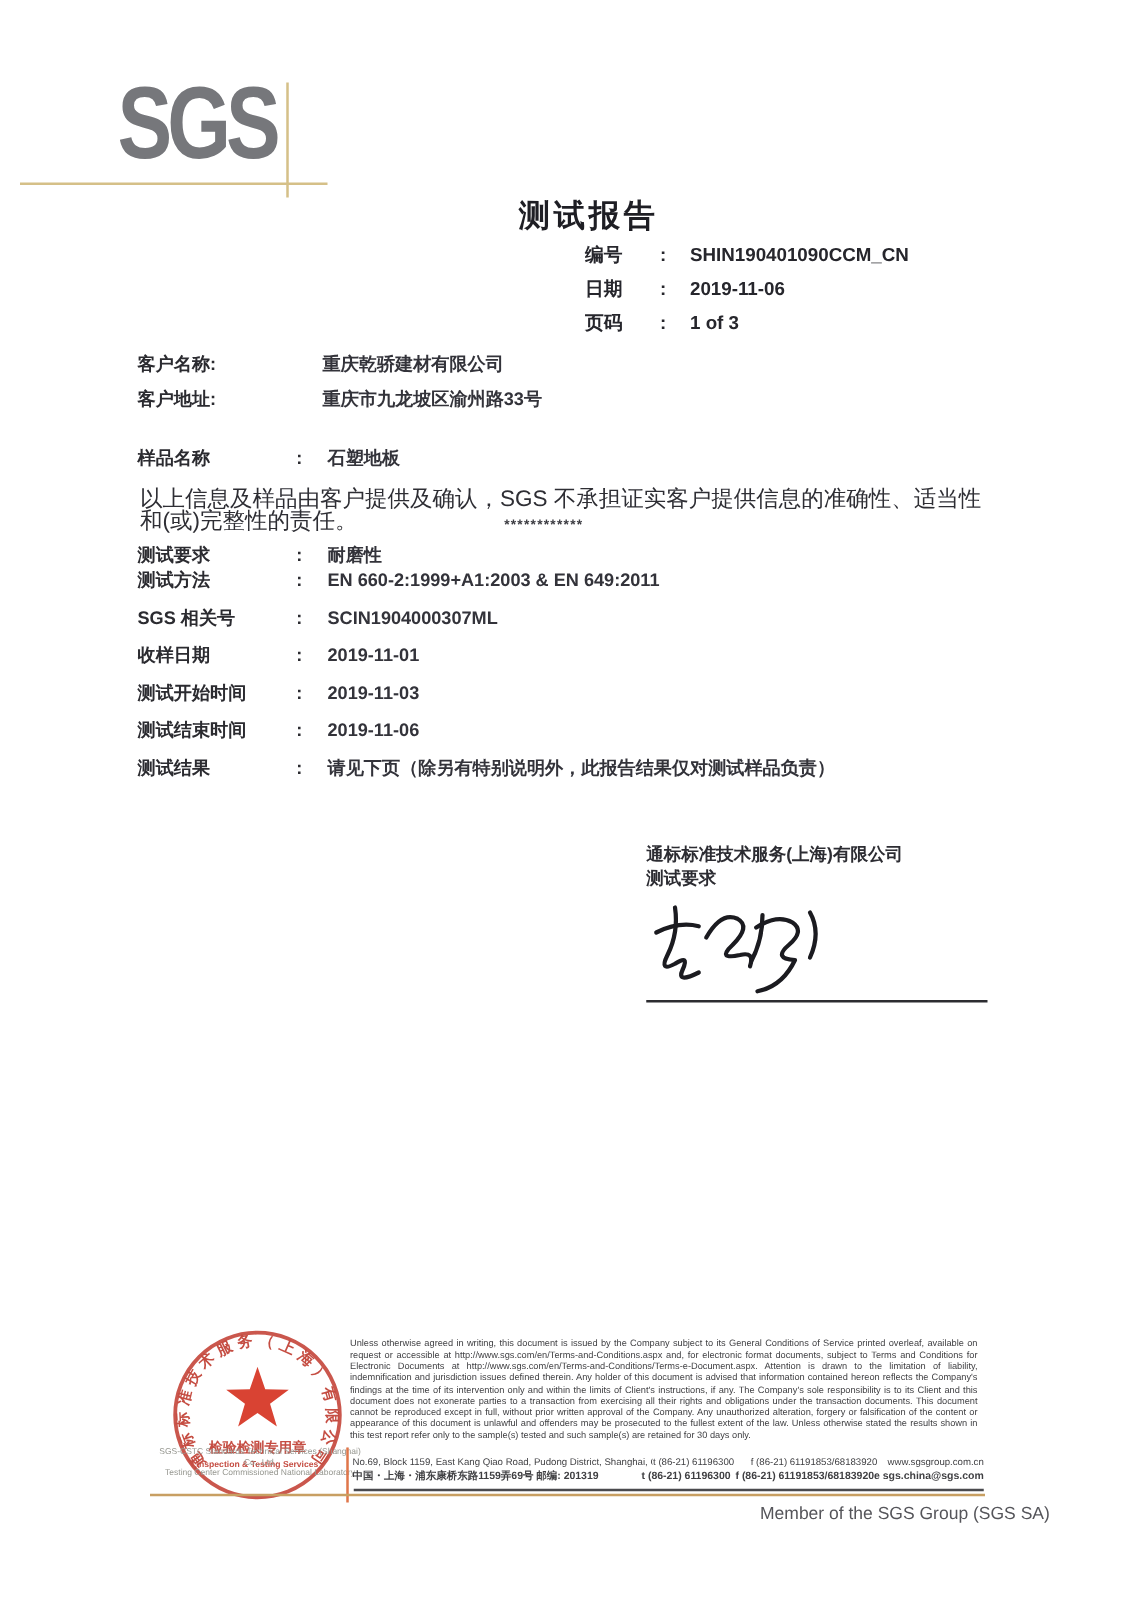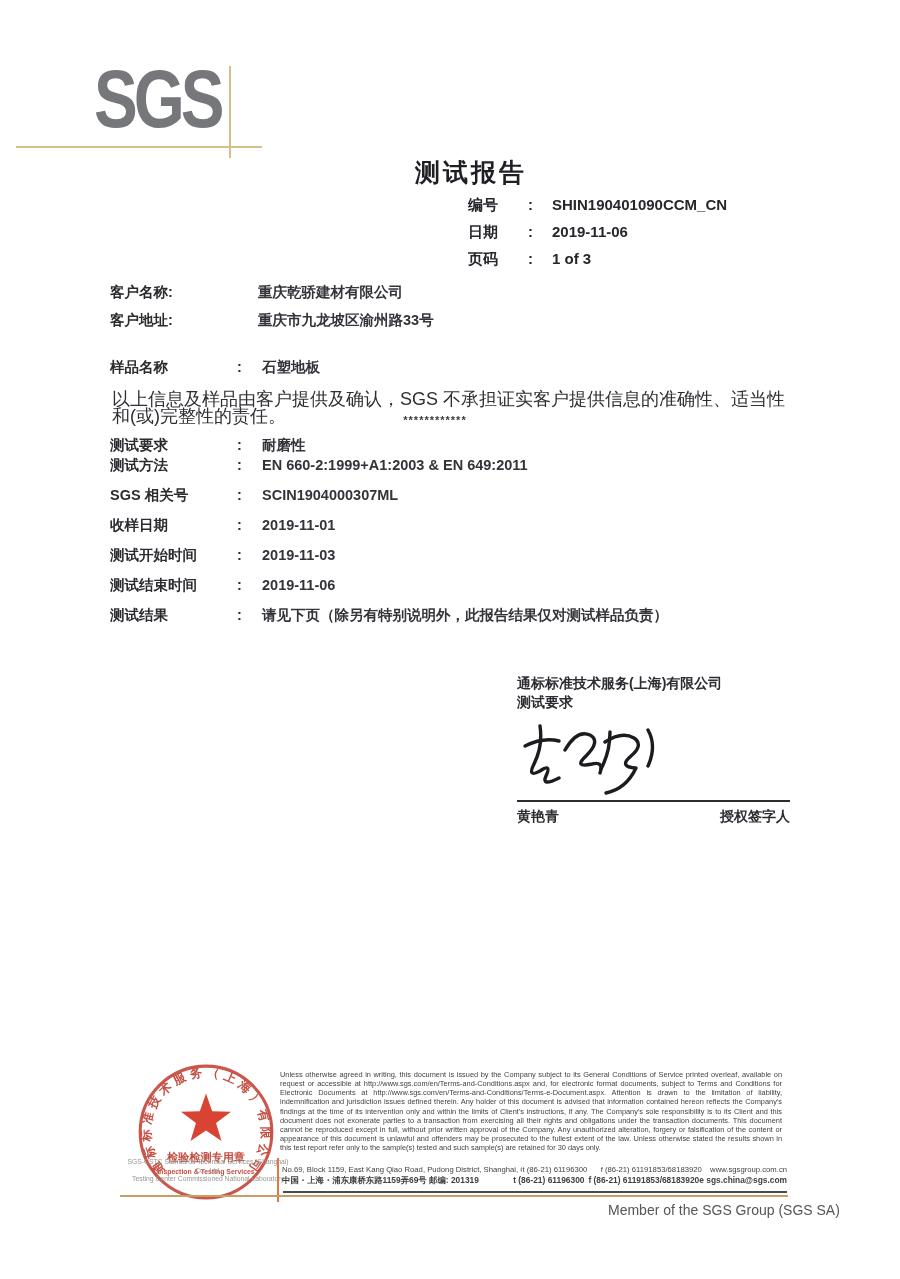--- a/index.html
+++ b/index.html
@@ -165,24 +165,20 @@
       <path d="M20,34 Q38,25 54,29"></path>
       <path d="M35,14 Q38,34 29,52 Q22,66 35,59 Q47,51 41,64 Q36,75 54,66"></path>
       <path d="M60,38 Q72,17 85,23 Q96,29 81,44 Q68,56 87,52 Q99,49 95,61"></path>
       <path d="M105,20 Q105,40 96,57"></path>
       <path d="M100,30 Q117,19 129,26 Q139,33 126,44 Q113,55 131,56 Q121,77 101,81"></path>
       <path d="M143,18 Q152,34 143,54"></path>
     </g>
   </svg>
 
   <div class="sig-rule"></div>
-  <div class="sig-names">
-    <span>黄艳青</span>
-    <span>授权签字人</span>
-  </div>
 
   <svg class="stamp-svg" width="152" height="152" viewBox="0 0 150 150">
     <g opacity="0.9">
       <circle cx="75" cy="75" r="65" fill="none" stroke="#c5453a" stroke-width="3"></circle>
       <defs>
         <path id="ringArc" d="M 36,114 A 55,55 0 1 1 114,114" fill="none"></path>
       </defs>
       <text font-size="12" fill="#bf3a2e" font-weight="bold" font-family="Liberation Sans, DejaVu Sans, sans-serif">
         <textPath href="#ringArc" startOffset="2" textLength="252">通标标准技术服务（上海）有限公司</textPath>
       </text>

